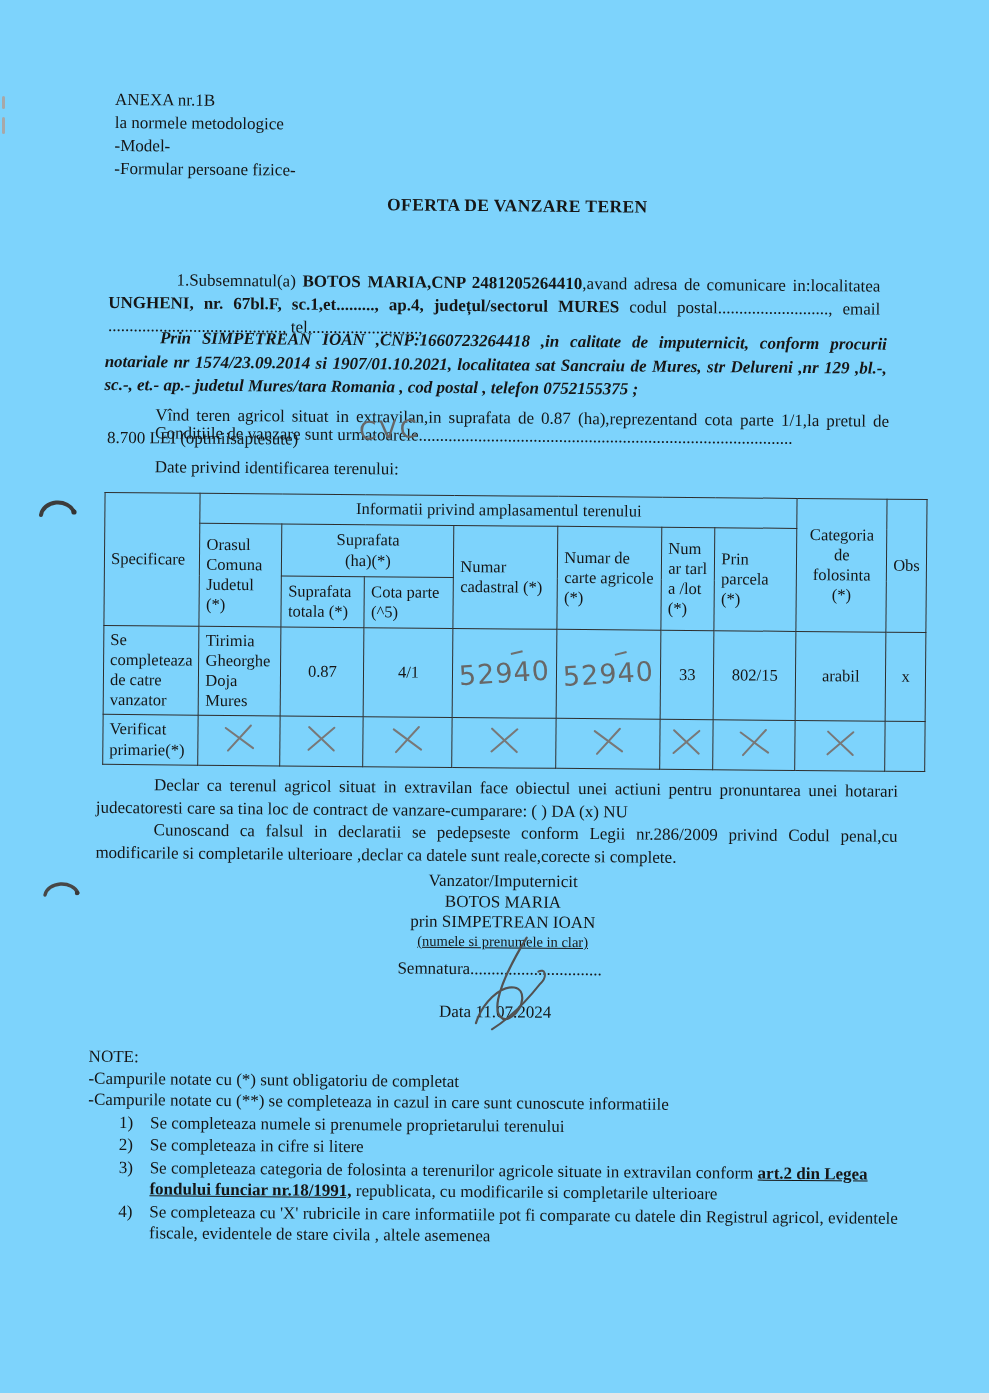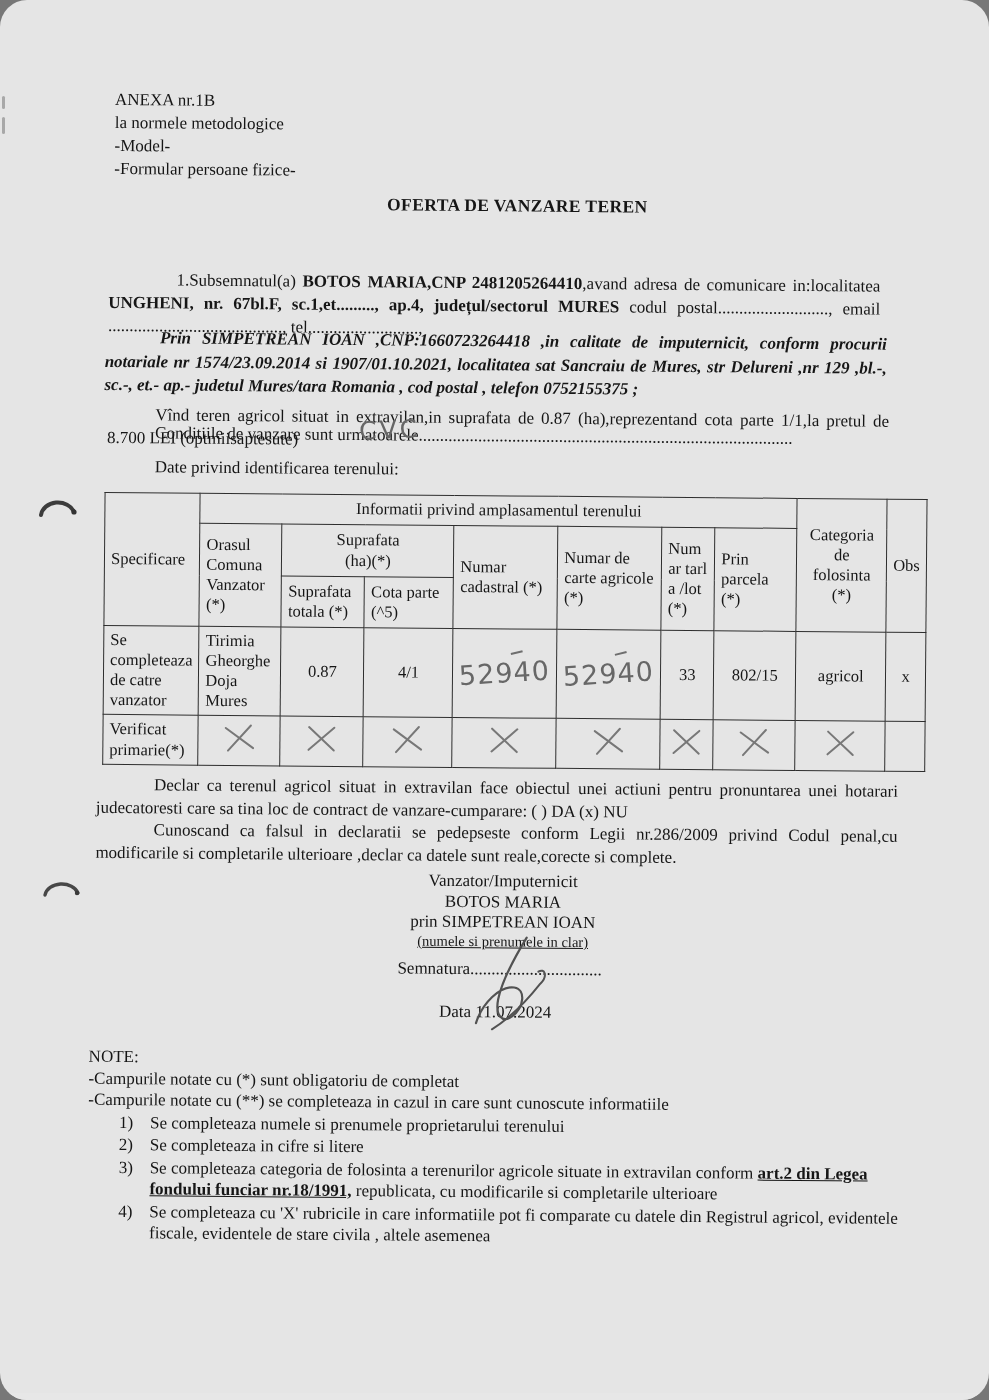--- a/index.html
+++ b/index.html
@@ -1,17 +1,17 @@
 <!DOCTYPE html>
 <html><head>
 <meta charset="utf-8">
 <style>
   html,body{margin:0;padding:0;background:#777;}
-  .page{position:relative;width:989px;height:1400px;background:#e5e5e5;overflow:hidden;
-        font-family:"Liberation Serif",serif;color:#161616;border-radius:27px;}
+  .page{position:relative;width:989px;height:1400px;background:#7dd3fc;overflow:hidden;
+        font-family:"Liberation Serif",serif;color:#161616;}
   .rot{position:absolute;left:0;top:0;width:989px;height:1400px;
        transform:rotate(0.5deg);transform-origin:120px 100px;}
 
   .abs{position:absolute;}
   .annex{left:115px;top:88px;font-size:17px;line-height:23px;}
   .doc-title{left:388px;top:192px;font-size:17.5px;font-weight:bold;letter-spacing:.4px;}
 
   .para{position:absolute;text-align:justify;font-size:17px;line-height:23px;}
   .p1{left:110px;top:251px;width:772px;text-indent:68px;}
   .p2{left:107px;top:309px;width:782px;text-indent:55px;font-weight:bold;font-style:italic;line-height:23.5px;}
@@ -106,21 +106,21 @@
       <tbody>
           <tr style="height:30px">
         <td rowspan="3">Specificare</td>
         <td colspan="7" class="tc">Informatii privind amplasamentul terenului</td>
         <td rowspan="3" class="tc">Categoria de folosinta (*)</td>
         <td rowspan="3" class="tc">Obs</td>
       </tr>
       <tr style="height:52px">
         <td rowspan="2" class="pre">Orasul
 Comuna
-Vanzator
+Judetul
 (*)</td>
         <td colspan="2" class="tc pre">Suprafata
 (ha)(*)</td>
         <td rowspan="2">Numar cadastral (*)</td>
         <td rowspan="2">Numar de carte agricole (*)</td>
         <td rowspan="2" class="break-all">Numar tarla /lot (*)</td>
         <td rowspan="2">Prin parcela (*)</td>
       </tr>
       <tr style="height:51px">
         <td>Suprafata totala (*)</td>
@@ -131,21 +131,21 @@
         <td class="pre">Tirimia
 Gheorghe
 Doja
 Mures</td>
         <td class="tc">0.87</td>
         <td class="tc">4/1</td>
         <td class="tc low"><span class="hw hw-num">52940</span></td>
         <td class="tc"><span class="hw hw-num">52940</span></td>
         <td class="tc">33</td>
         <td class="tc">802/15</td>
-        <td class="tc">agricol</td>
+        <td class="tc">arabil</td>
         <td class="tc">x</td>
       </tr>
       <tr style="height:50px">
         <td>Verificat primarie(*)</td>
         <td class="tc"><span class="xmark"></span></td>
         <td class="tc"><span class="xmark"></span></td>
         <td class="tc"><span class="xmark"></span></td>
         <td class="tc"><span class="xmark"></span></td>
         <td class="tc"><span class="xmark"></span></td>
         <td class="tc"><span class="xmark"></span></td>

